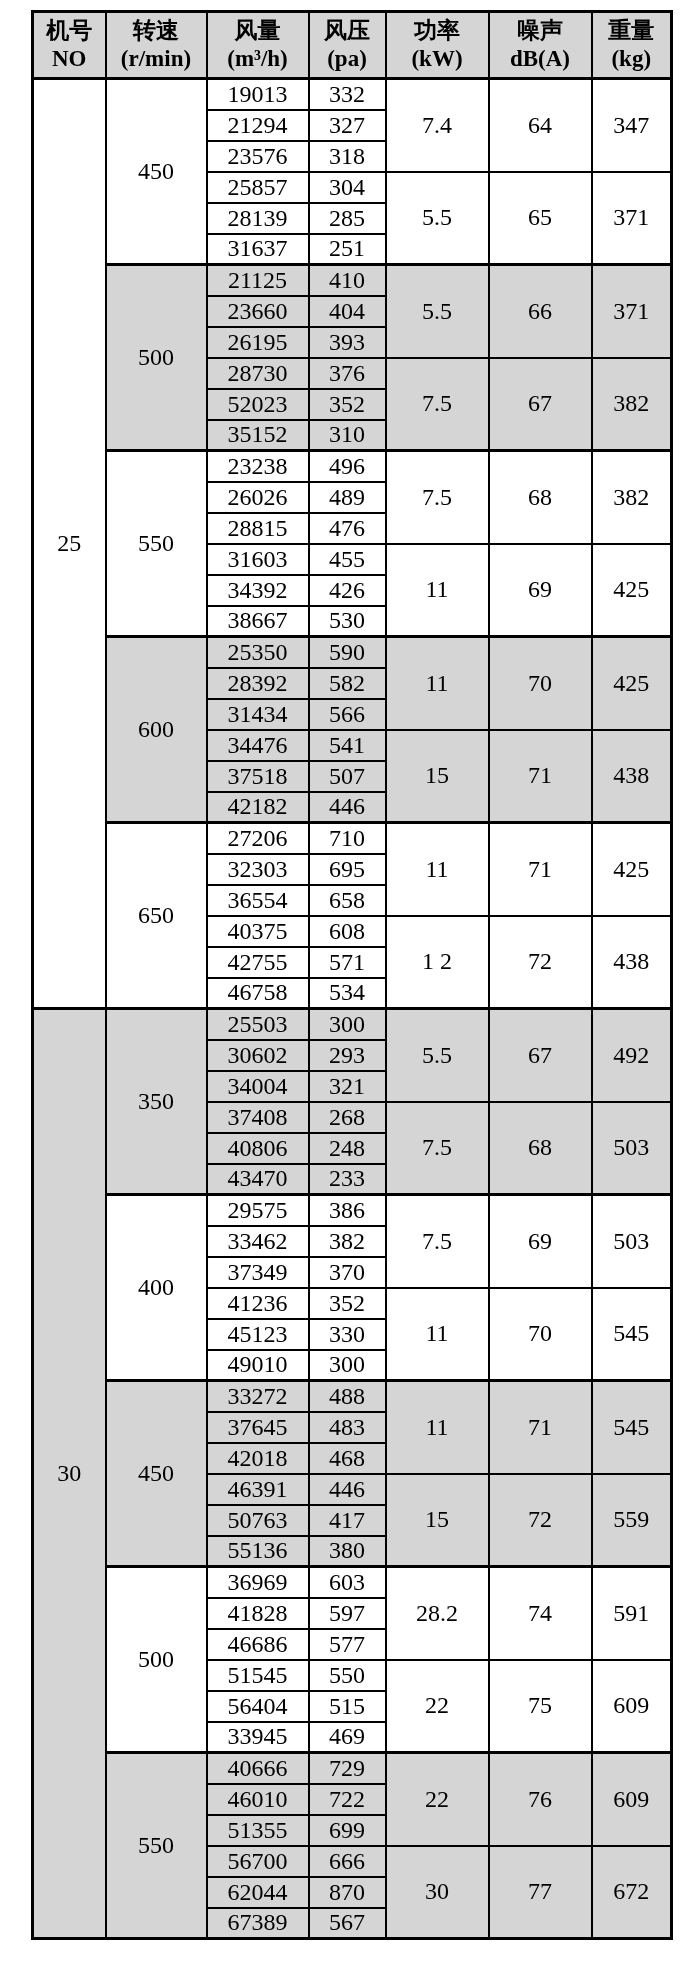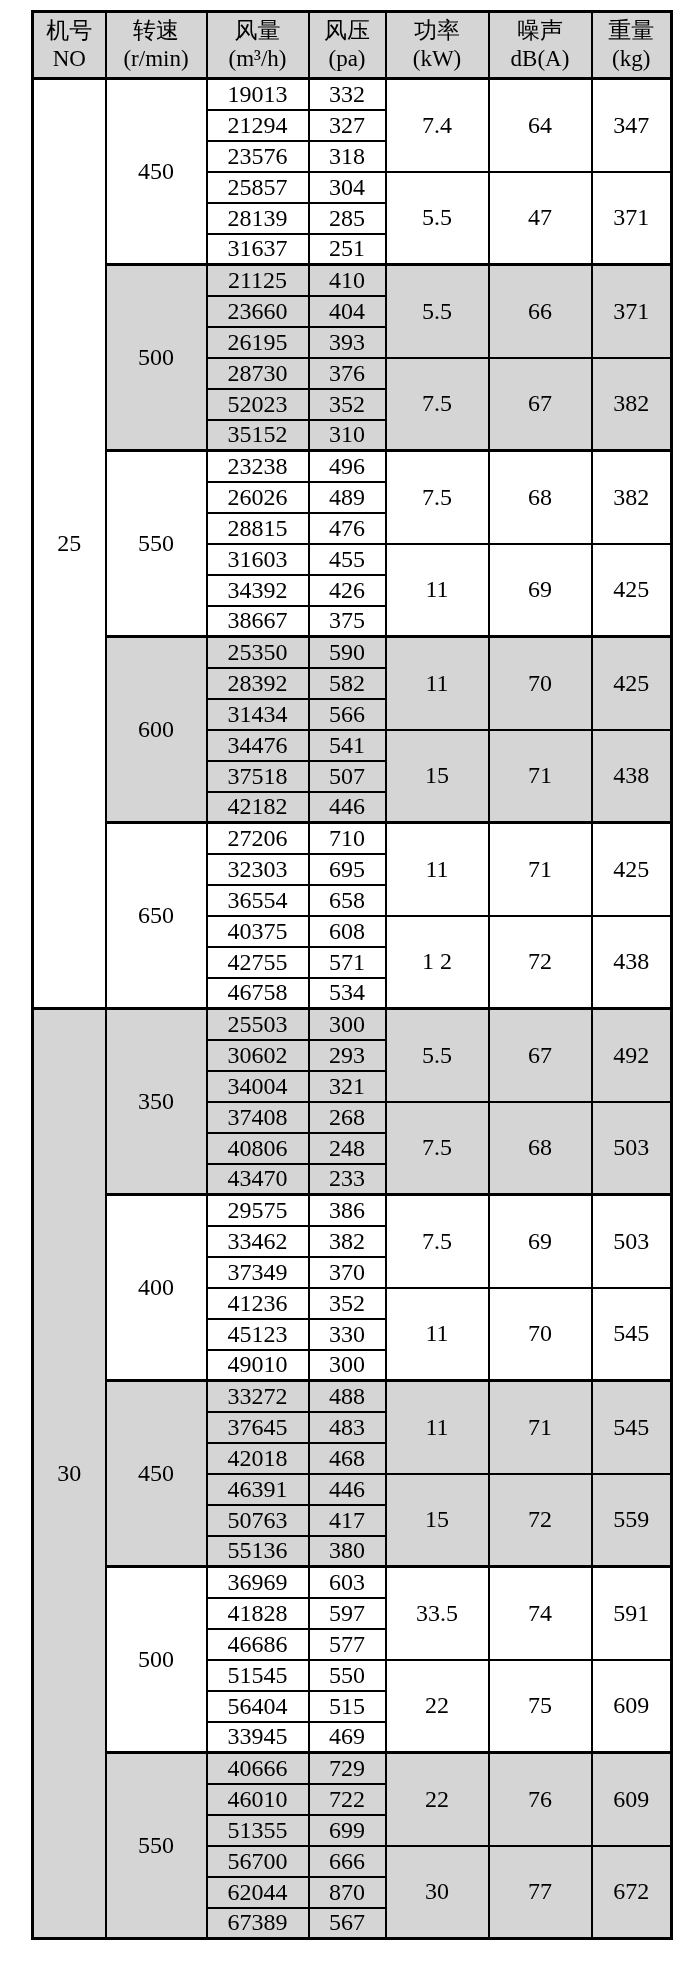--- a/index.html
+++ b/index.html
@@ -22,21 +22,21 @@
     border: 2px solid #000000;
     text-align: center;
     vertical-align: middle;
     padding: 0;
     overflow: hidden;
   }
   thead tr { height: 67px; }
   tbody tr { height: 31px; }
   th {
     background: #d5d5d5;
-    font-weight: normal;
+    font-weight: bold;
     font-size: 23px;
     line-height: 1.2;
     border-bottom-width: 3px;
   }
   td { font-size: 24px; background: #ffffff; }
   tr.shaded td { background: #d5d5d5; }
   td.no-cell { background: #ffffff; font-size: 24px; margin-top: 36px; }
   tr.group-start td { border-top-width: 3px; }
 </style>
 </head>
@@ -99,21 +99,21 @@
         <td class="pressure-cell">327</td>
       </tr>
       <tr class="">
         <td class="flow-cell">23576</td>
         <td class="pressure-cell">318</td>
       </tr>
       <tr class="">
         <td class="flow-cell">25857</td>
         <td class="pressure-cell">304</td>
         <td class="power-cell" rowspan="3">5.5</td>
-        <td class="noise-cell" rowspan="3">47</td>
+        <td class="noise-cell" rowspan="3">65</td>
         <td class="weight-cell" rowspan="3">371</td>
       </tr>
       <tr class="">
         <td class="flow-cell">28139</td>
         <td class="pressure-cell">285</td>
       </tr>
       <tr class="">
         <td class="flow-cell">31637</td>
         <td class="pressure-cell">251</td>
       </tr>
@@ -170,21 +170,21 @@
         <td class="power-cell" rowspan="3">11</td>
         <td class="noise-cell" rowspan="3">69</td>
         <td class="weight-cell" rowspan="3">425</td>
       </tr>
       <tr class="">
         <td class="flow-cell">34392</td>
         <td class="pressure-cell">426</td>
       </tr>
       <tr class="">
         <td class="flow-cell">38667</td>
-        <td class="pressure-cell">375</td>
+        <td class="pressure-cell">530</td>
       </tr>
       <tr class="shaded group-start">
         <td class="speed-cell" rowspan="6">600</td>
         <td class="flow-cell">25350</td>
         <td class="pressure-cell">590</td>
         <td class="power-cell" rowspan="3">11</td>
         <td class="noise-cell" rowspan="3">70</td>
         <td class="weight-cell" rowspan="3">425</td>
       </tr>
       <tr class="shaded">
@@ -332,21 +332,21 @@
         <td class="pressure-cell">417</td>
       </tr>
       <tr class="shaded">
         <td class="flow-cell">55136</td>
         <td class="pressure-cell">380</td>
       </tr>
       <tr class="group-start">
         <td class="speed-cell" rowspan="6">500</td>
         <td class="flow-cell">36969</td>
         <td class="pressure-cell">603</td>
-        <td class="power-cell" rowspan="3">33.5</td>
+        <td class="power-cell" rowspan="3">28.2</td>
         <td class="noise-cell" rowspan="3">74</td>
         <td class="weight-cell" rowspan="3">591</td>
       </tr>
       <tr class="">
         <td class="flow-cell">41828</td>
         <td class="pressure-cell">597</td>
       </tr>
       <tr class="">
         <td class="flow-cell">46686</td>
         <td class="pressure-cell">577</td>

